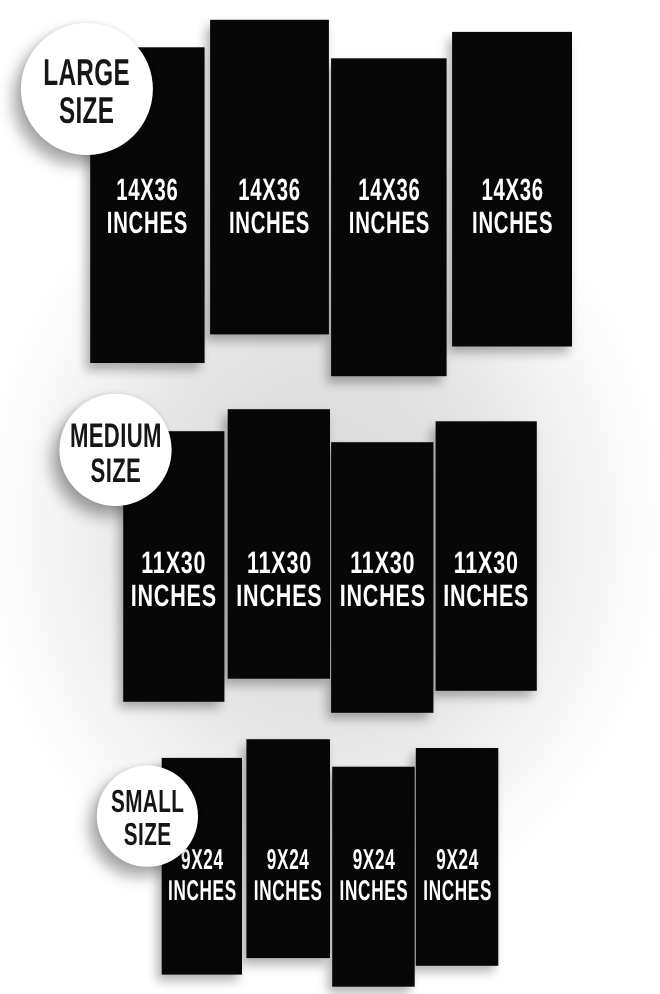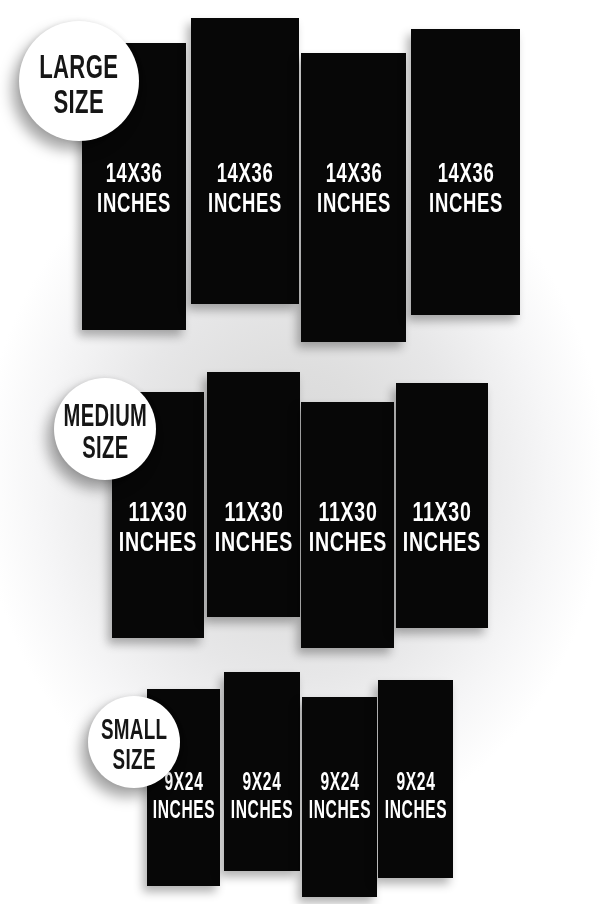--- a/index.html
+++ b/index.html
@@ -114,21 +114,21 @@
           <div>11X30</div>
           <div>INCHES</div>
         </div>
       </div>
       <div class="panel" style="left: 396px; top: 383px; width: 92px; height: 245px;">
         <div class="panel-label" style="top: 144px;">
           <div>11X30</div>
           <div>INCHES</div>
         </div>
       </div>
-      <div class="badge" style="left: 54px; top: 378px; width: 102px; height: 102px;">
+      <div class="badge" style="left: 54px; top: 358px; width: 102px; height: 102px;">
         <div class="badge-text">
           <div>MEDIUM</div>
           <div>SIZE</div>
         </div>
       </div>
     </div>
     <div class="group g-small">
       <div class="panel" style="left: 147px; top: 689px; width: 73px; height: 197px;">
         <div class="panel-label" style="top: 107px;">
           <div>9X24</div>

